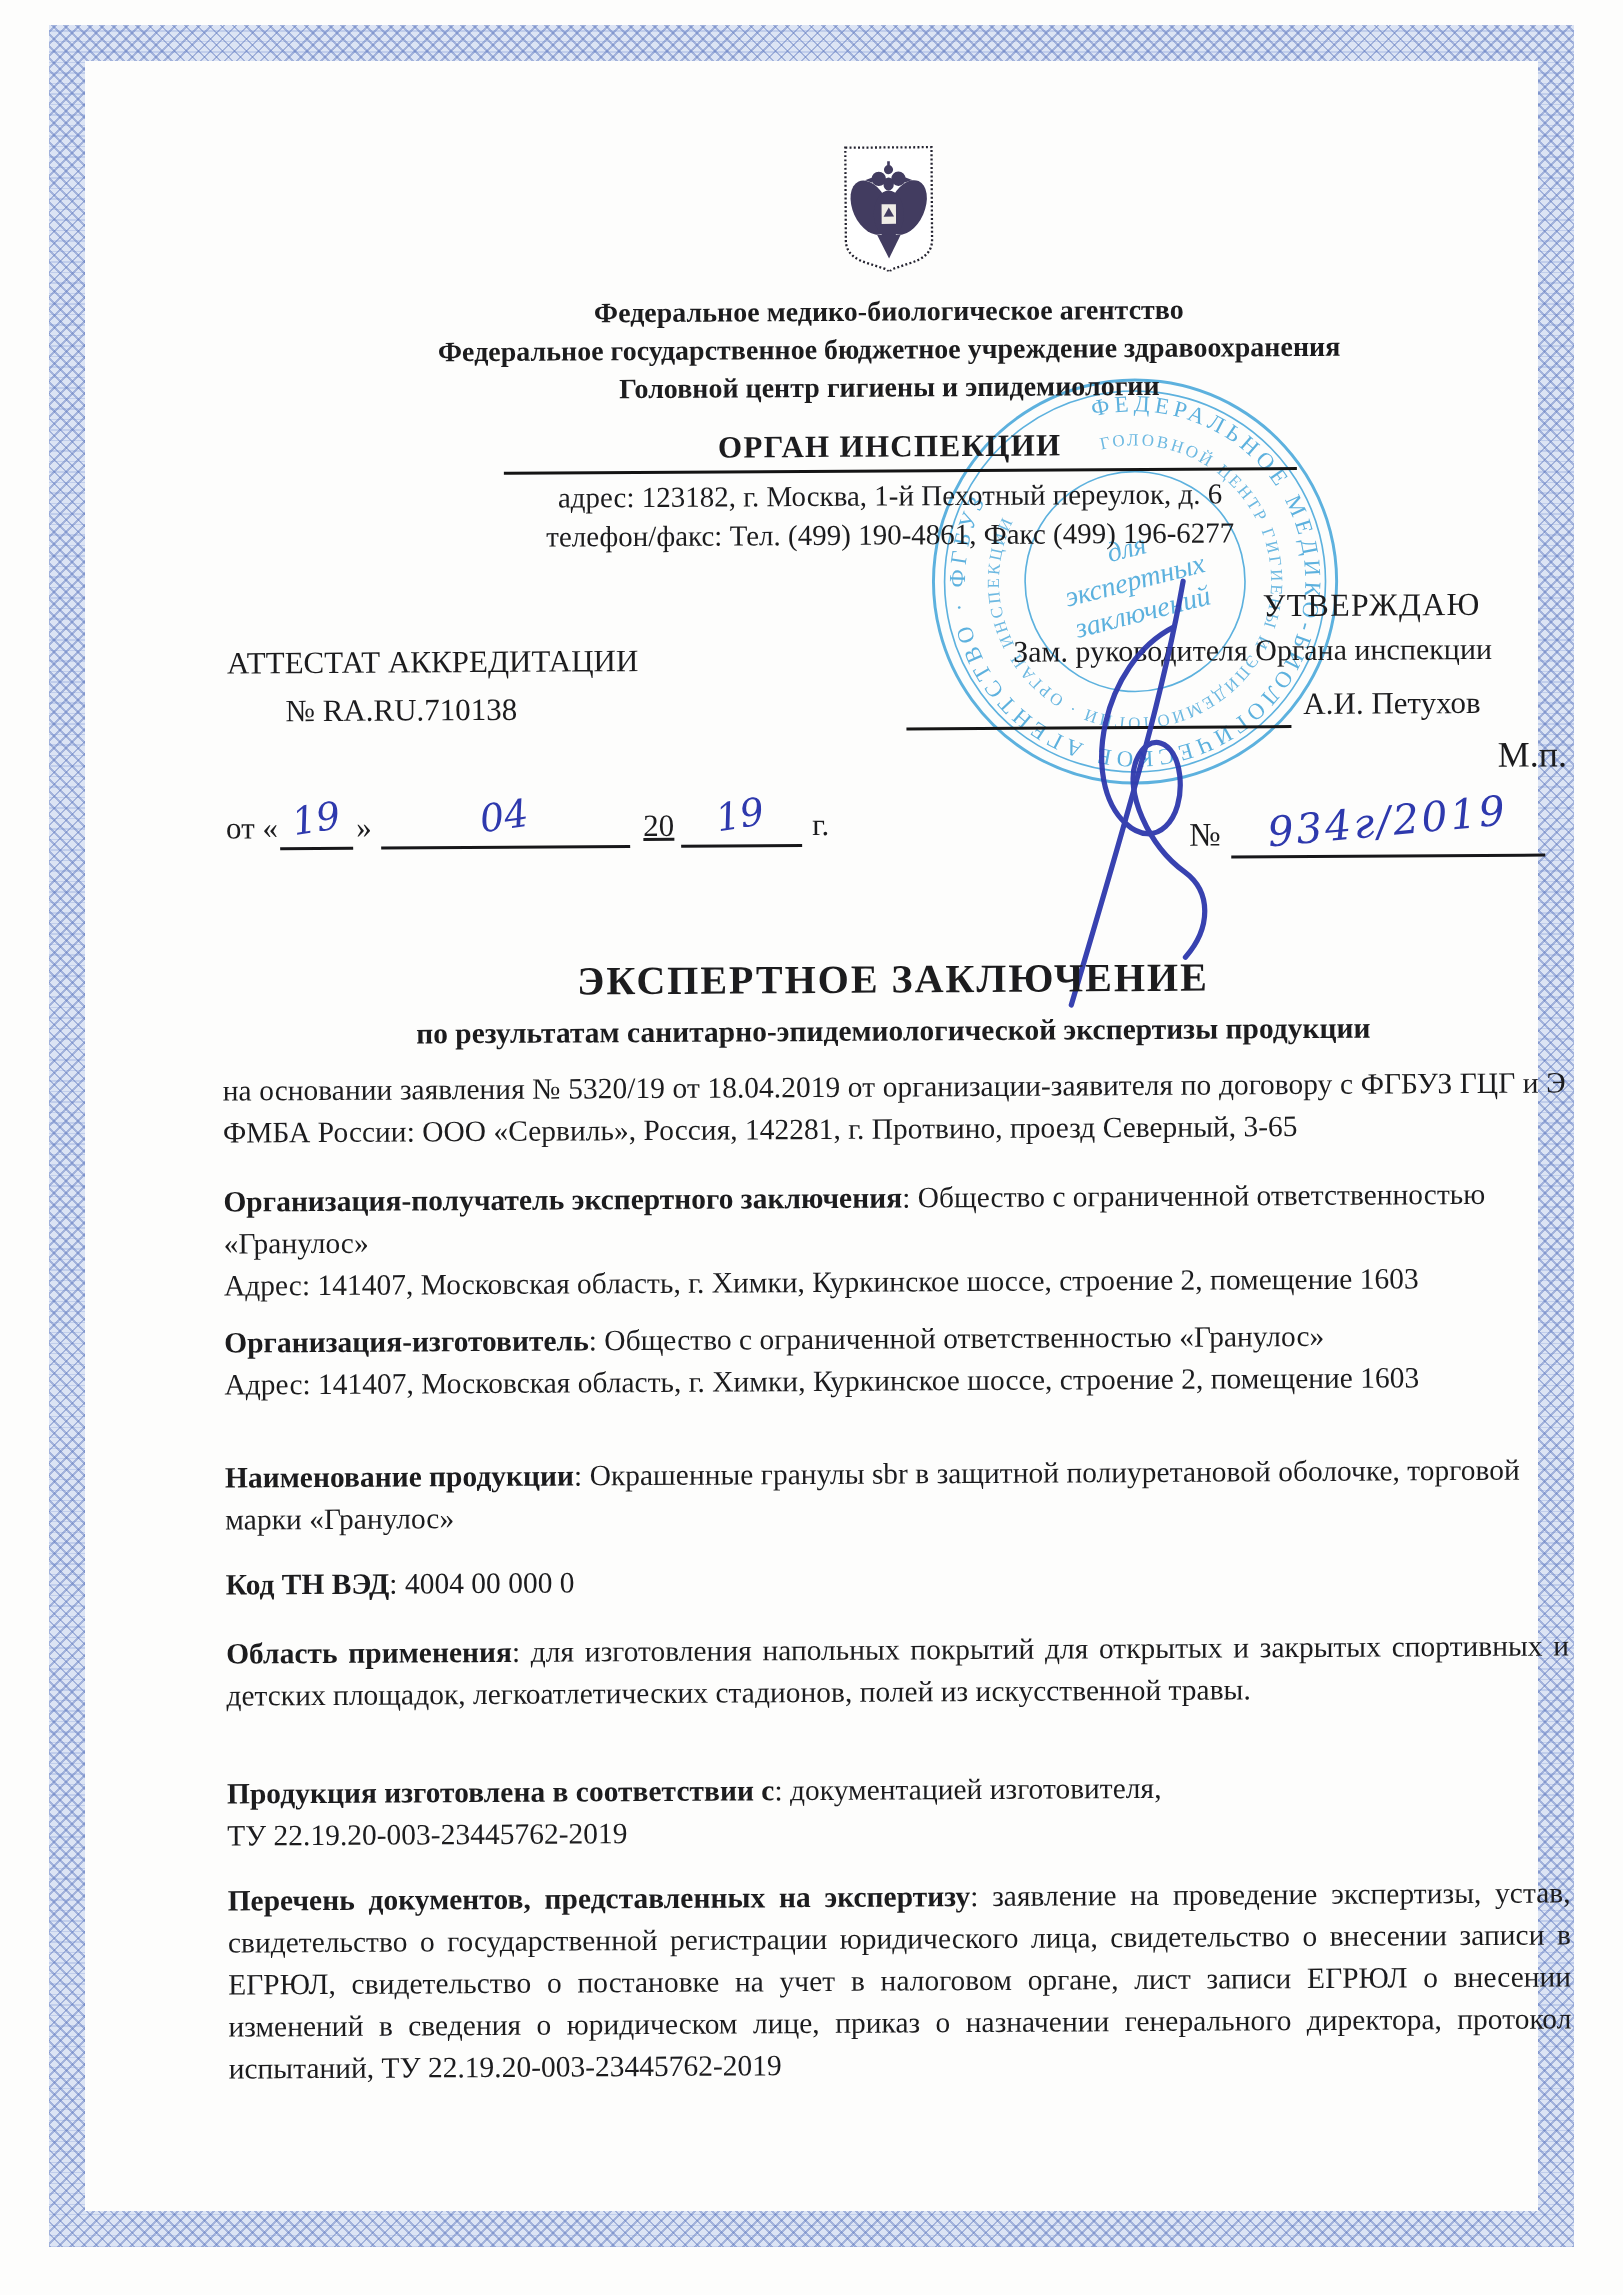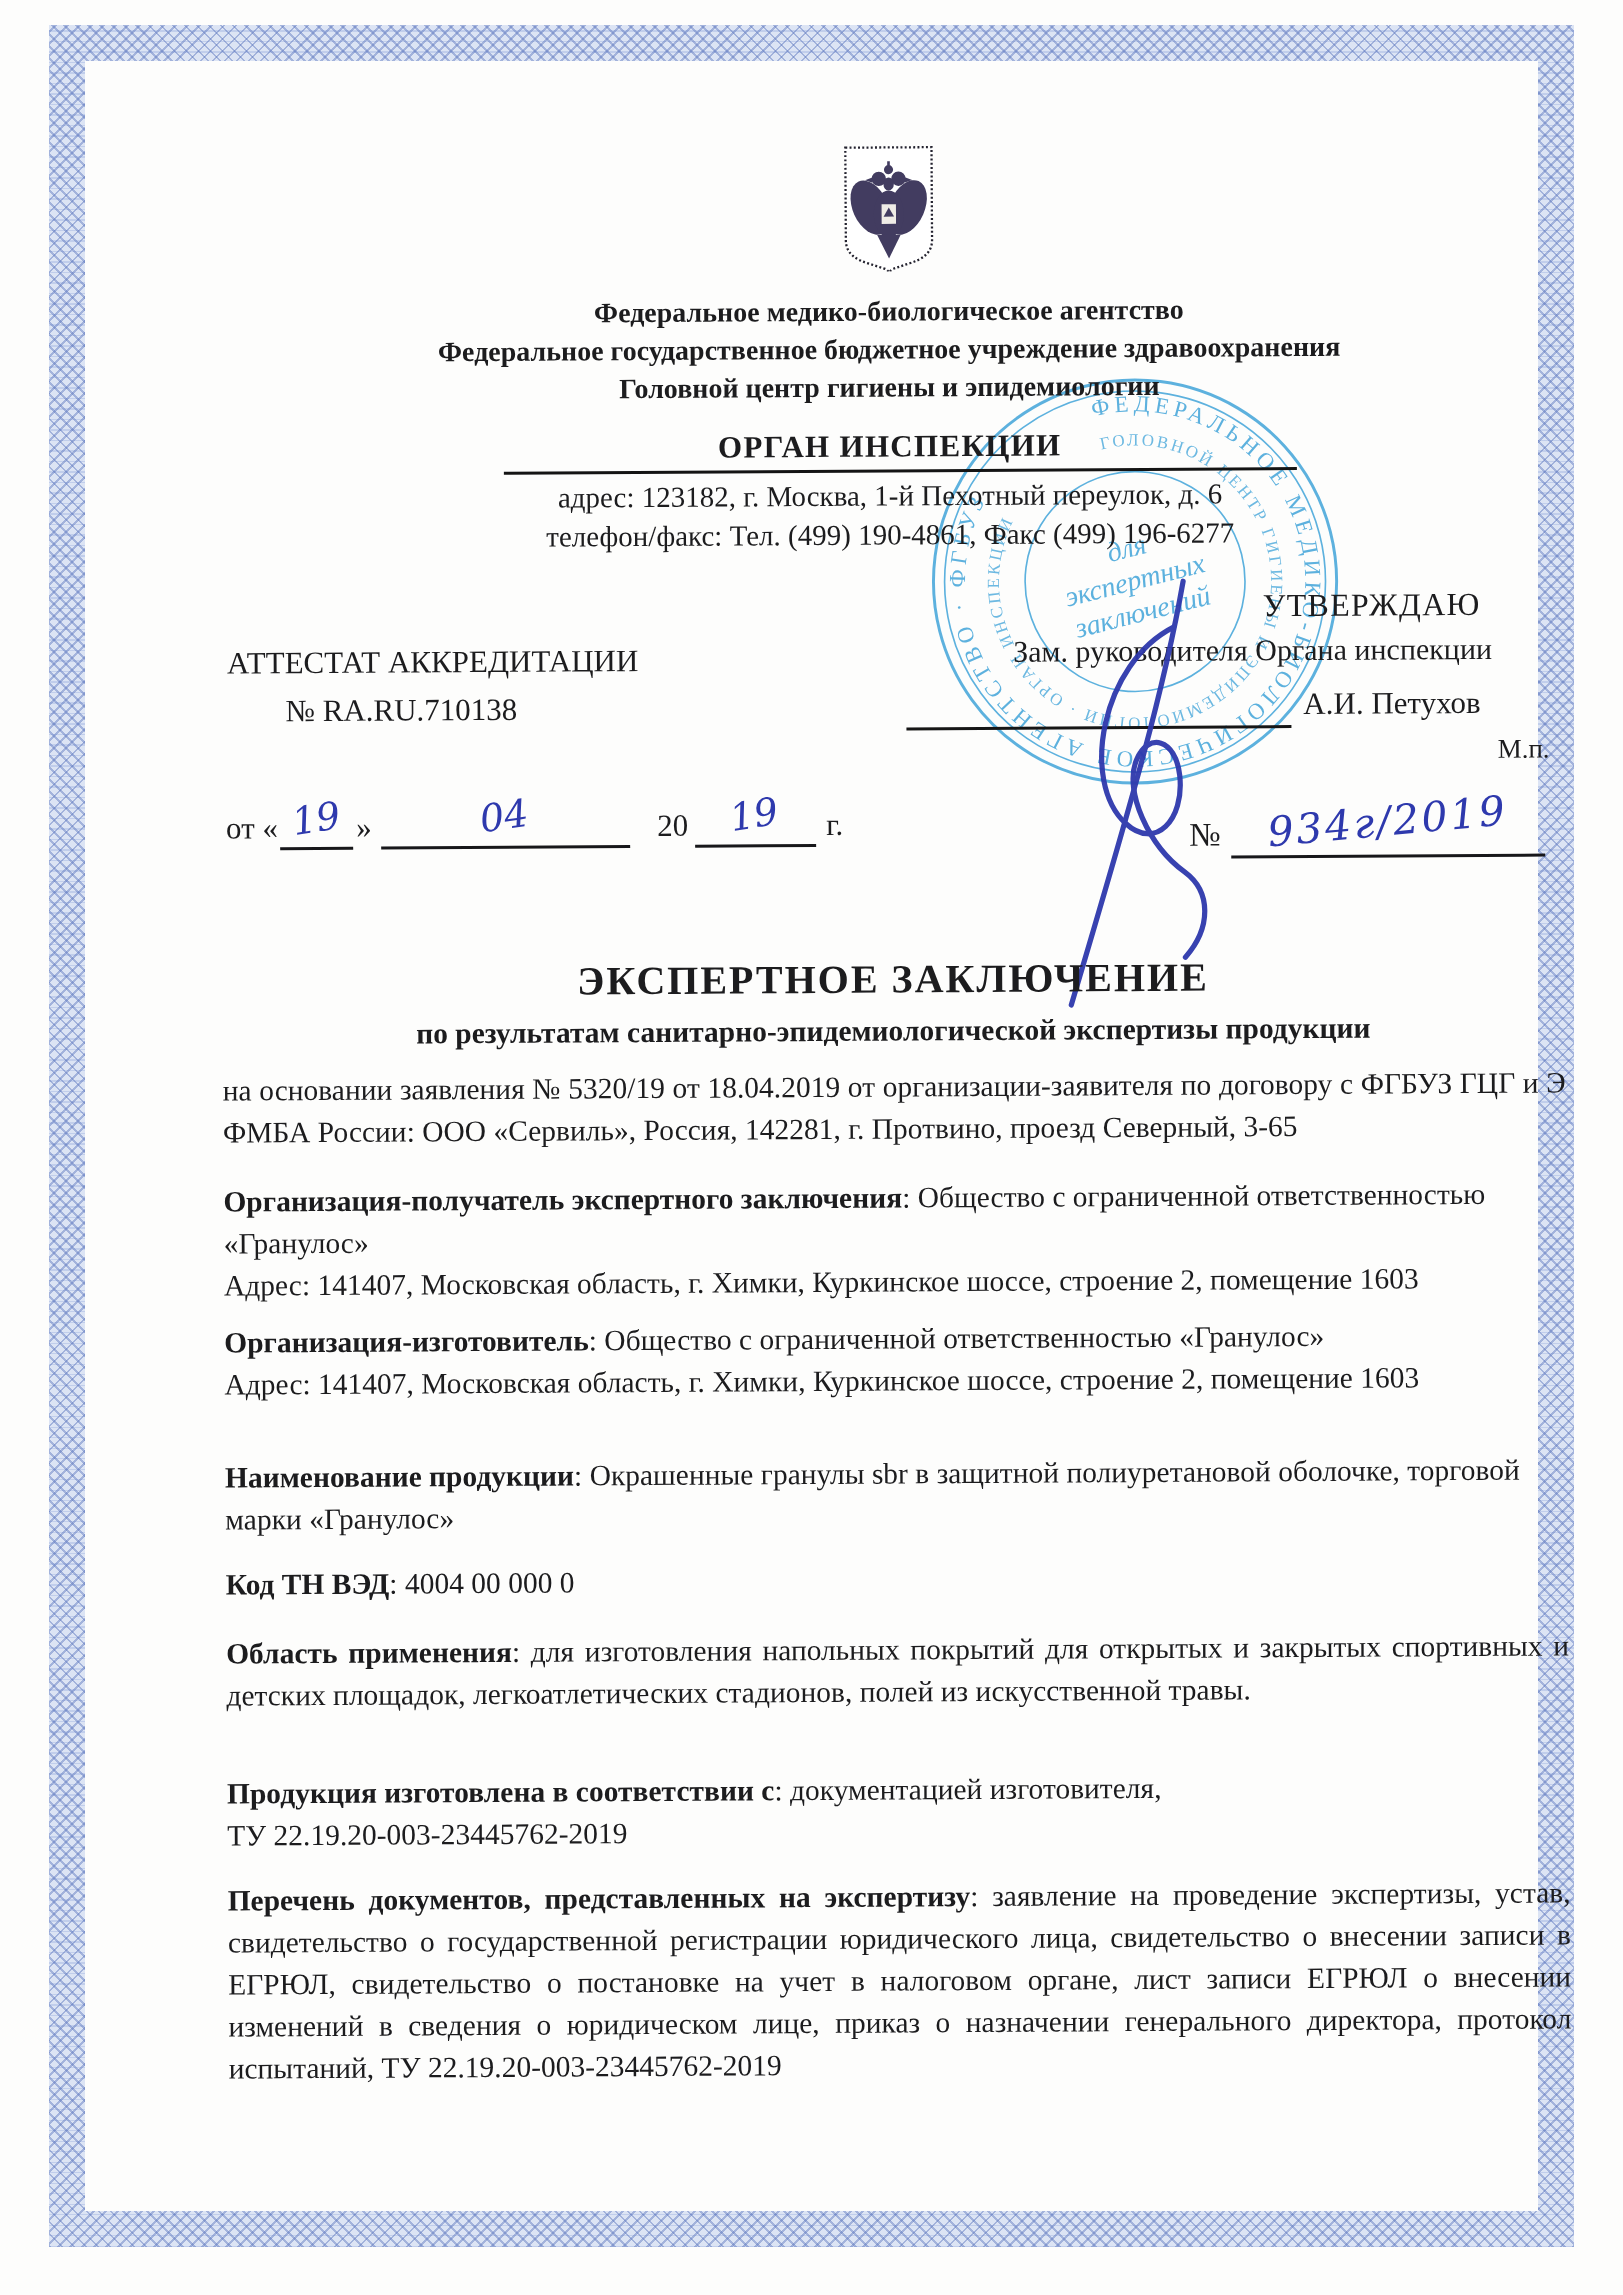--- a/index.html
+++ b/index.html
@@ -26,33 +26,33 @@
   .inspection-address{margin-top:10.5px;}
 
   .accreditation{position:absolute;left:230px;top:636px;font-size:31px;line-height:48px;}
   .accreditation-number{margin-left:58px;}
 
   .approval{position:absolute;left:936px;top:589px;width:589px;text-align:right;font-size:30px;line-height:38px;}
   .approve-heading{font-size:32px;letter-spacing:1.3px;padding-right:41px;}
   .approver-position{margin-top:6.5px;padding-right:30px;}
   .sign-line{position:absolute;left:909px;top:728px;width:385px;height:3.3px;background:#161616;}
   .sign-name{position:absolute;left:1306px;top:689px;font-size:31px;}
-  .seal-note{position:absolute;left:1500px;top:738px;font-size:27px;}
+  .seal-note{position:absolute;left:1500px;top:738px;font-size:36px;}
 
   .hand{font-style:italic;color:#2e39ad;font-family:"DejaVu Serif",serif;display:inline-block;}
 
   .date-line{position:absolute;left:228px;top:800px;font-size:31px;display:flex;align-items:baseline;}
   .u{border-bottom:3.3px solid #17171a;display:inline-flex;justify-content:center;}
   .u-day{min-width:73px;margin:0 2.6px;}
   .u-month{min-width:249px;margin:0 6.5px 0 9.2px;}
   .u-year{min-width:121px;margin:0 6.5px;}
   .hand-day{font-size:38px;transform:rotate(-9deg) translateY(-6.5px);}
   .hand-month{font-size:38px;transform:rotate(-8deg) translateY(-7.9px);}
   .hand-year{font-size:38px;transform:rotate(-9deg) translateY(-7.9px);}
-  .date-century{margin-left:21px;}
+  .date-century{margin-left:7px;text-decoration:underline;}
   .date-suffix{margin-left:3.9px;}
 
   .number-line{position:absolute;left:1191px;top:810px;font-size:33px;display:flex;align-items:baseline;}
   .u-num{min-width:314px;margin-left:10.5px;}
   .hand-num{font-size:41px;letter-spacing:2.6px;transform:rotate(-5deg) translateY(-9.2px);}
 
   .title-block{position:absolute;left:223px;top:956px;width:1342px;text-align:center;}
   .doc-title{font-size:40px;font-weight:bold;letter-spacing:2px;}
   .doc-subtitle{font-size:29.5px;font-weight:bold;margin-top:11.8px;}
 

